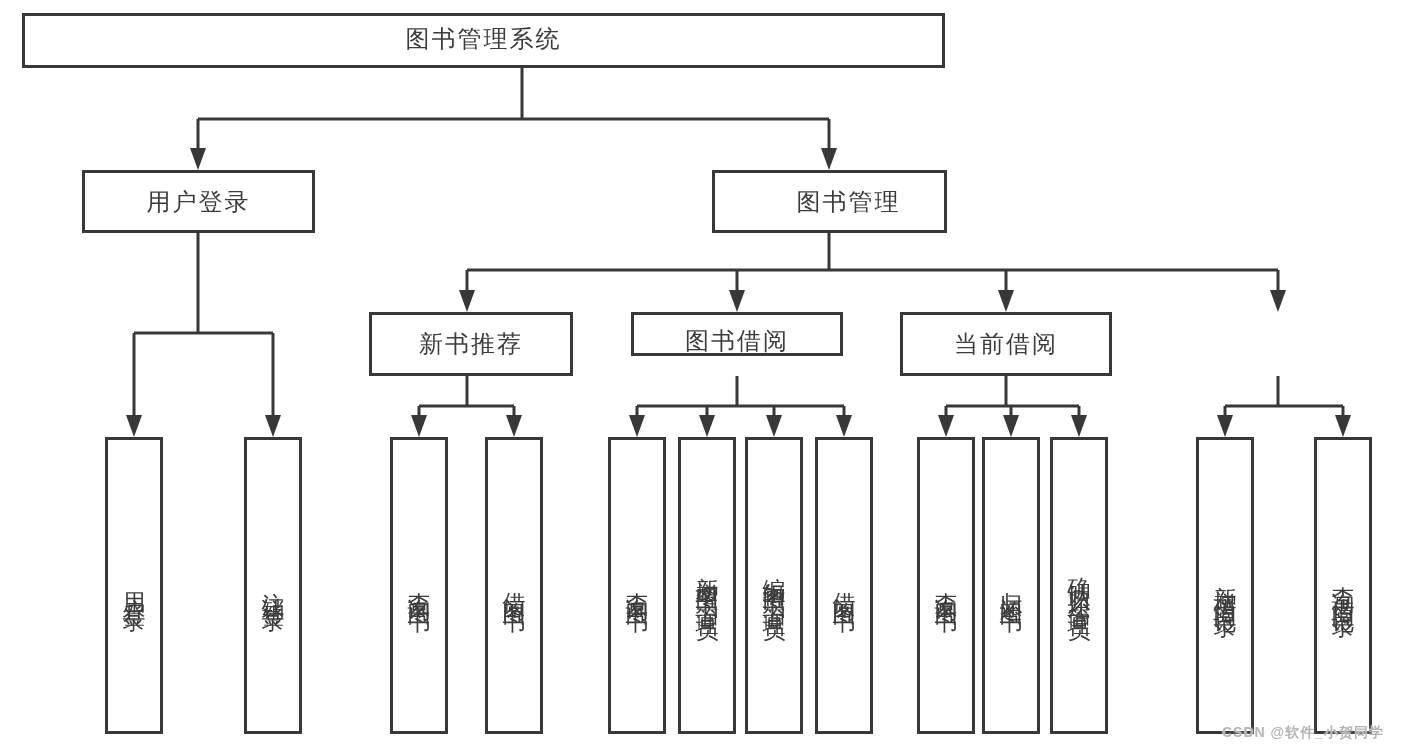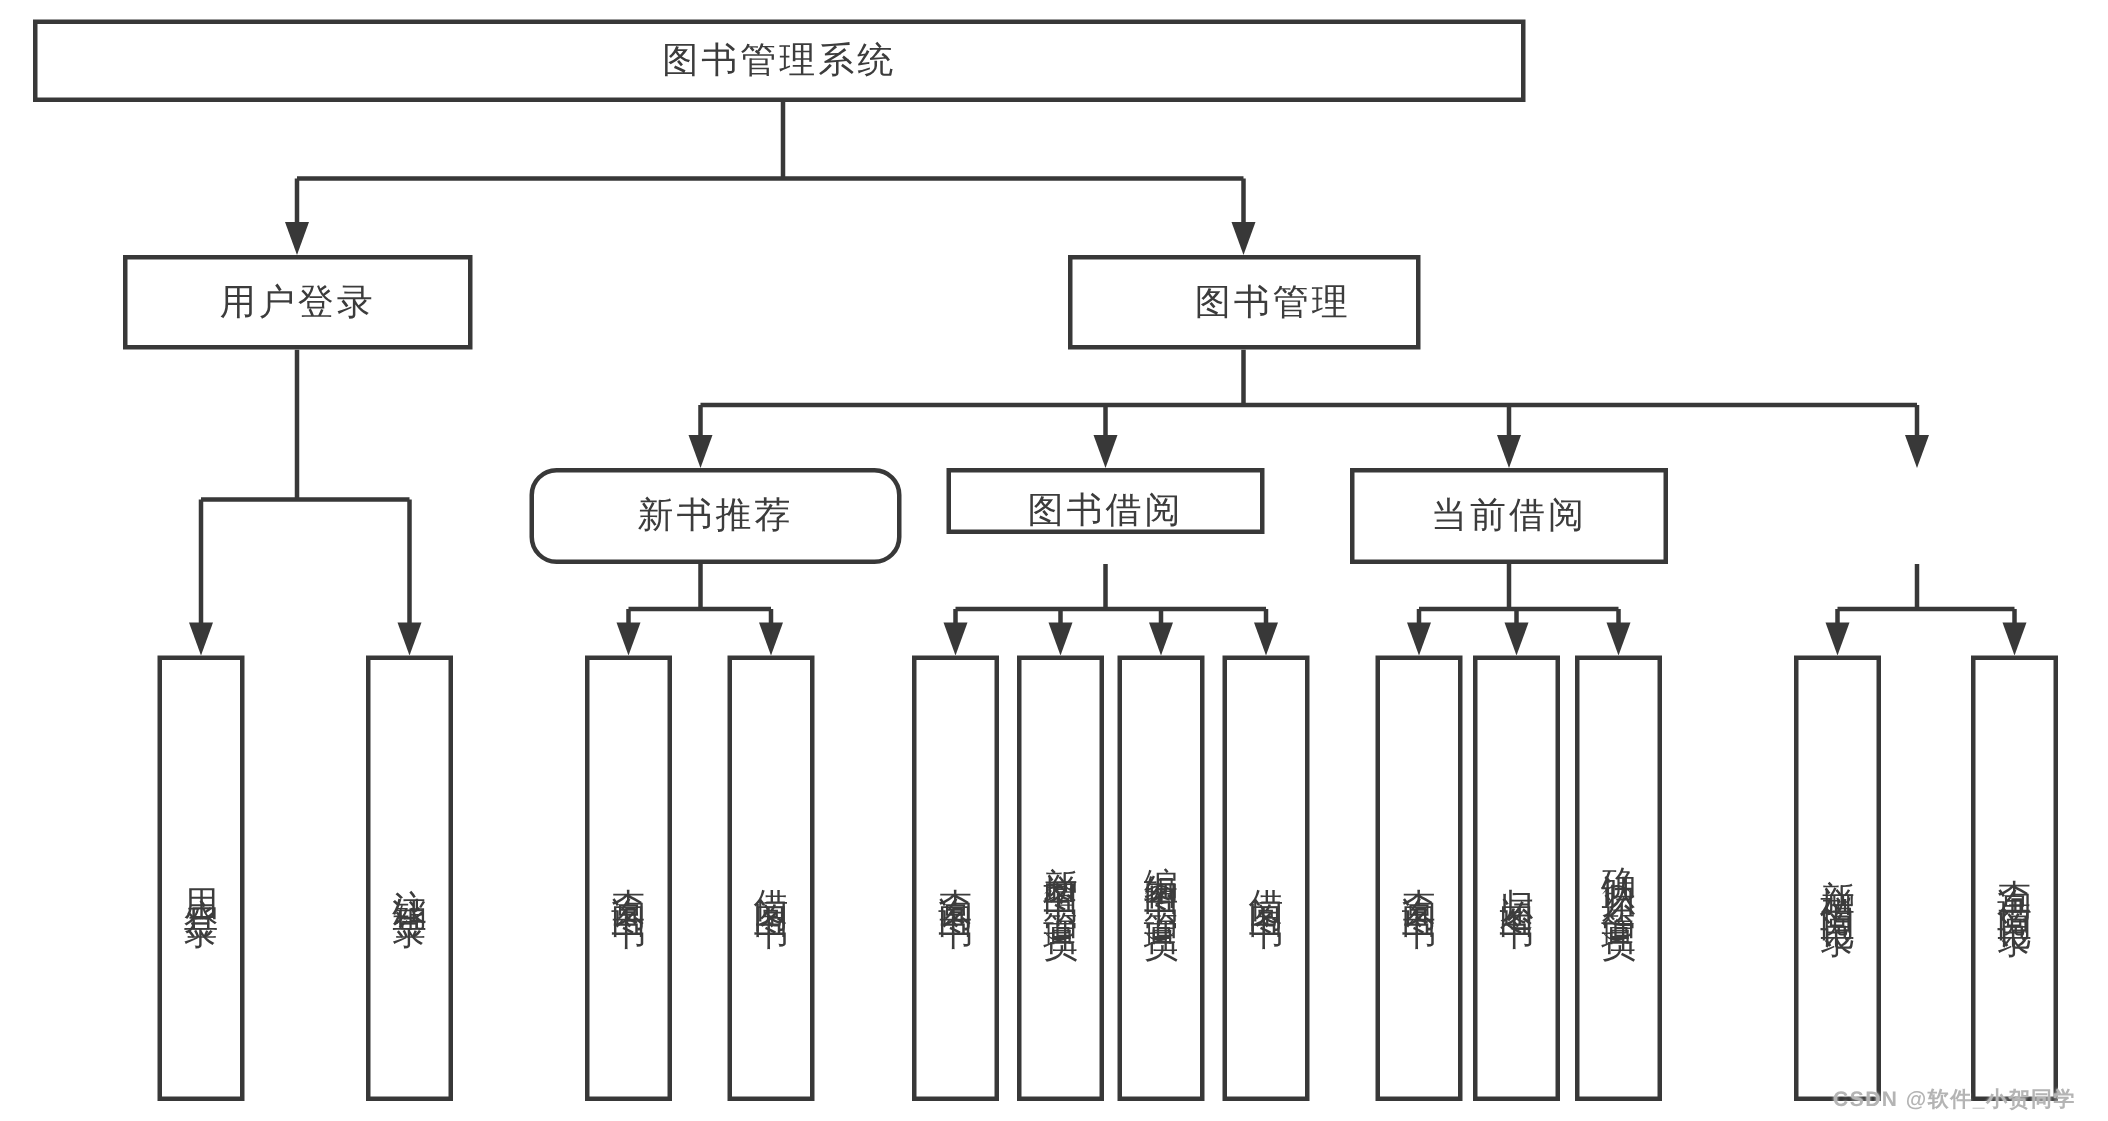--- a/index.html
+++ b/index.html
@@ -94,32 +94,32 @@
       <polygon fill="#383838" stroke="none" points="1003,415 1019,415 1011,437"></polygon>
       <polygon fill="#383838" stroke="none" points="1071,415 1087,415 1079,437"></polygon>
     </g>
     <g>
       <path d="M1278 376 V406 M1225 406 H1343 M1225 406 V417 M1343 406 V417"></path>
       <polygon fill="#383838" stroke="none" points="1217,415 1233,415 1225,437"></polygon>
       <polygon fill="#383838" stroke="none" points="1335,415 1351,415 1343,437"></polygon>
     </g>
   </svg>
 
-  <div class="node" style="left:22px;top:13px;width:995px;height:55px;">
+  <div class="node" style="left:22px;top:13px;width:923px;height:55px;font-family:Liberation Mono, monospace;">
     <span class="hlabel">图书管理系统</span>
   </div>
 
   <div class="node" style="left:82px;top:170px;width:233px;height:63px;">
     <span class="hlabel">用户登录</span>
   </div>
   <div class="node" style="left:712px;top:170px;width:235px;height:63px;padding-left:38px;">
     <span class="hlabel">图书管理</span>
   </div>
 
-  <div class="node" style="left:353px;top:312px;width:248px;height:64px;border-radius:18px;">
+  <div class="node" style="left:369px;top:312px;width:204px;height:64px;">
     <span class="hlabel">新书推荐</span>
   </div>
   <div class="node" style="left:631px;top:312px;width:212px;height:44px;align-items:flex-end;">
     <span class="hlabel">图书借阅</span>
   </div>
   <div class="node" style="left:900px;top:312px;width:212px;height:64px;">
     <span class="hlabel">当前借阅</span>
   </div>
 
   <div class="node leaf" style="left:105px;top:437px;width:58px;height:297px;">

